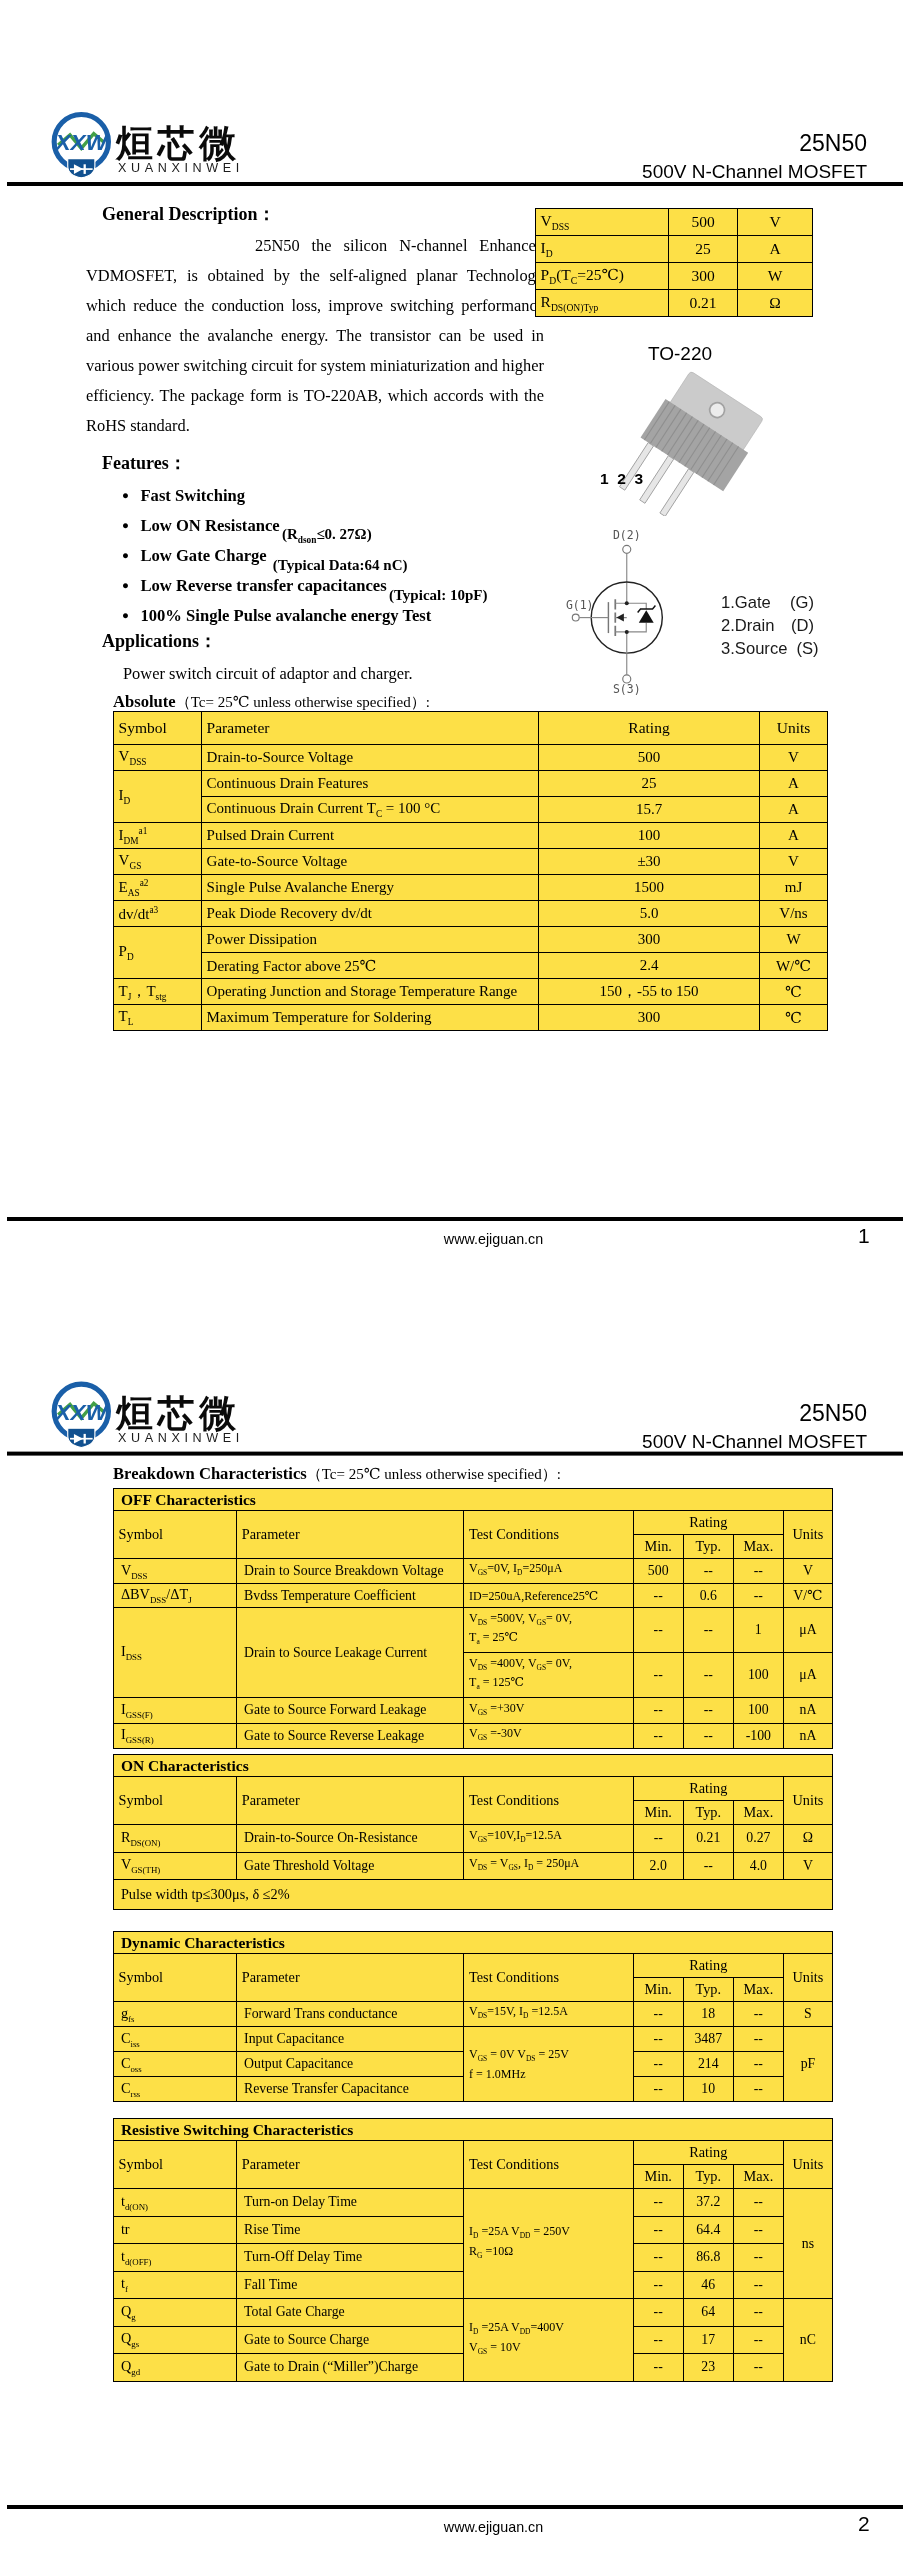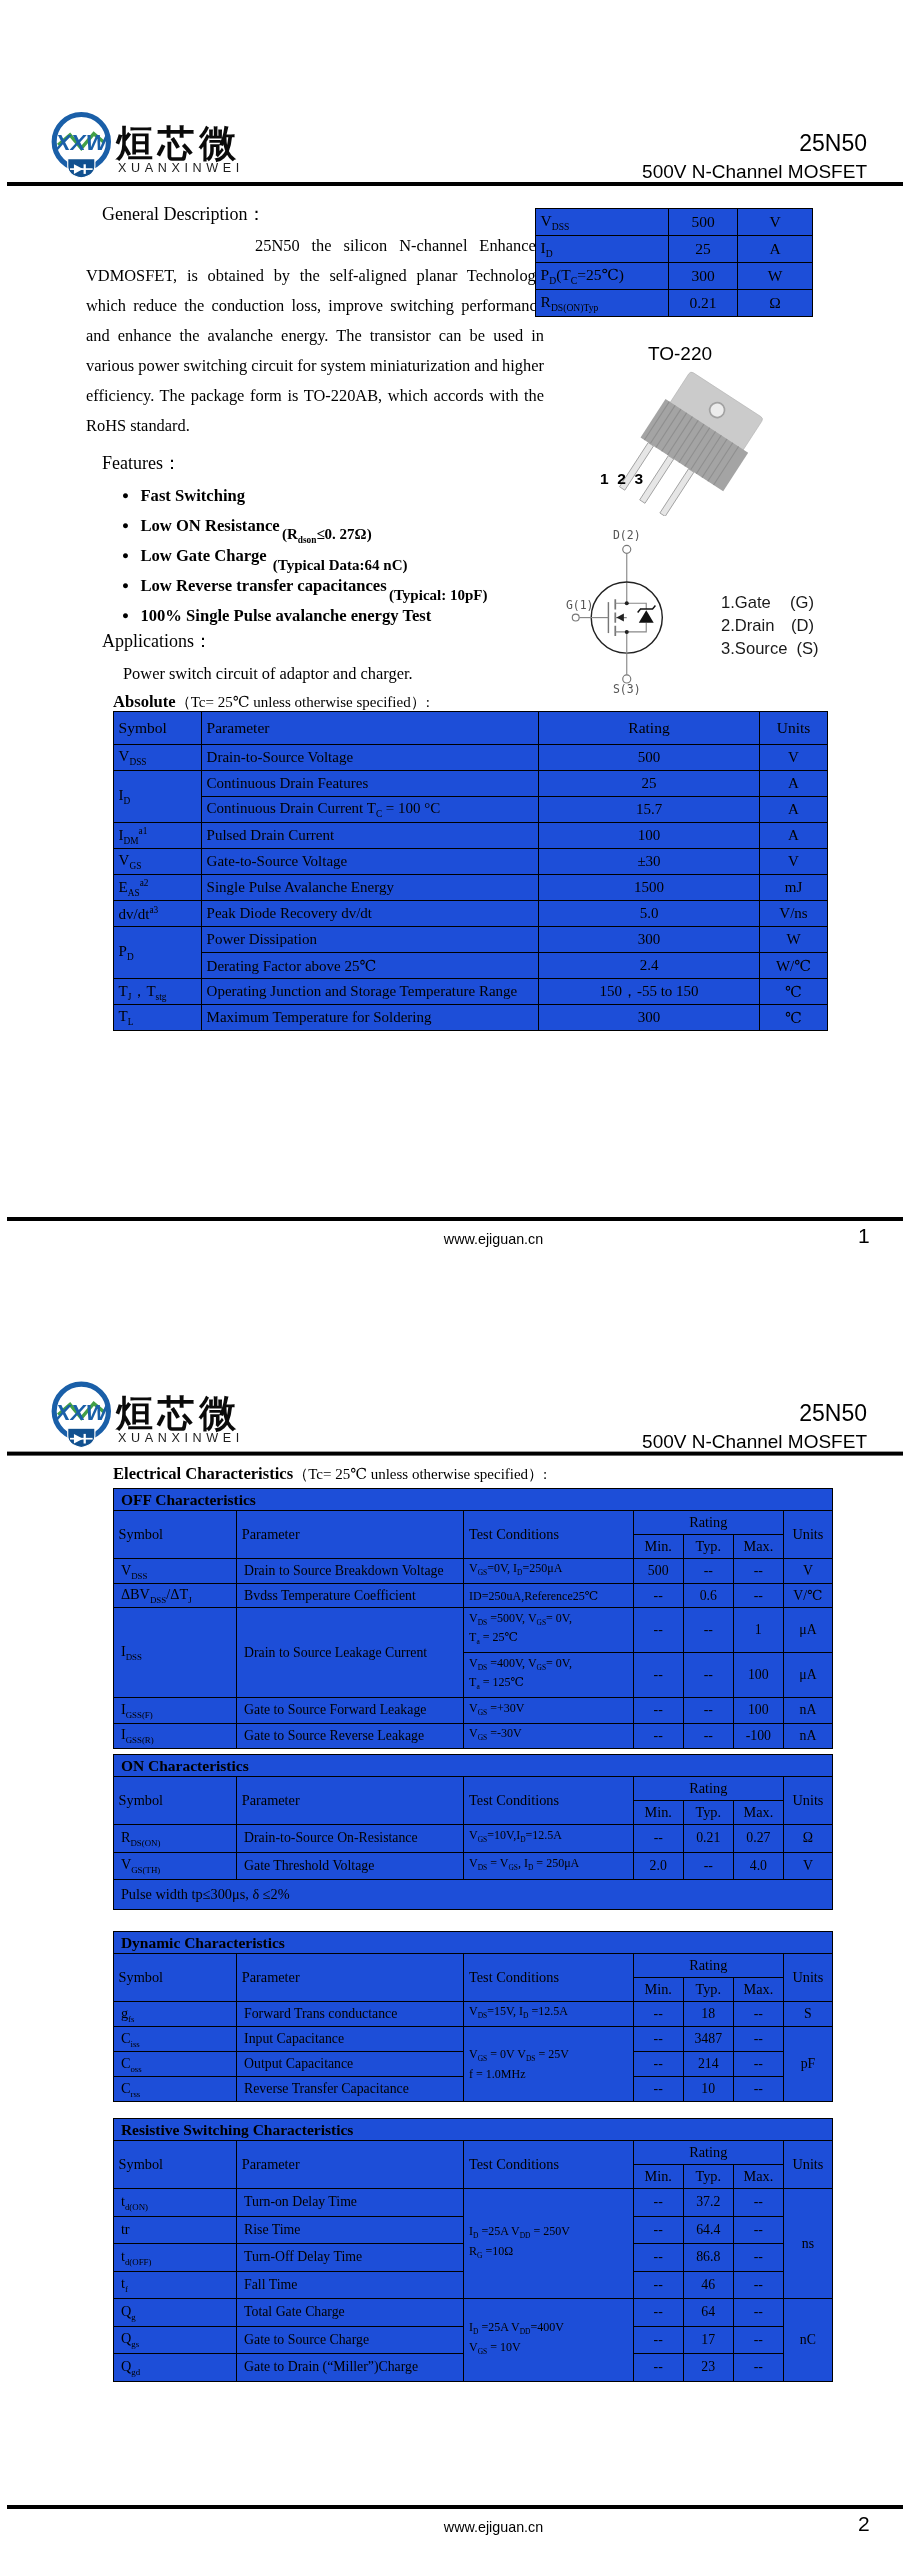--- a/index.html
+++ b/index.html
@@ -24,38 +24,38 @@
   .header-rule{position:absolute;left:6.9px;right:8px;top:182px;height:4px;background:#000;}
 
   
   .f-rule{position:absolute;left:6.9px;right:8px;top:1217px;height:4px;background:#000;}
   .f-url{position:absolute;left:0;width:100%;top:1231px;text-align:center;font-size:14.3px;
          transform:translateX(38px);font-family:"Liberation Sans","DejaVu Sans",sans-serif;}
   .f-pg{position:absolute;left:858px;top:1224px;font-size:21px;
         font-family:"Liberation Sans","DejaVu Sans",sans-serif;}
 
   
-  .sec-title{position:absolute;font-weight:normal;font-size:18px;}
+  .sec-title{position:absolute;font-weight:bold;font-size:18px;}
   .gen-title{left:102px;top:202px;}
   .gen-body{position:absolute;left:86px;top:231px;width:458px;font-size:16.4px;line-height:30px;
             text-align:justify;text-indent:169px;}
   .features-title{left:102px;top:451px;}
   .features{position:absolute;left:122px;top:481px;width:660px;}
   .feat{display:flex;align-items:center;height:30px;font-weight:bold;}
   .feat .bullet{font-size:11.5px;margin-right:11.5px;line-height:1;}
   .feat-main{font-size:16.6px;white-space:pre;}
   .feat-note{font-size:15px;margin-left:2.3px;white-space:pre;margin-top:19px;}
   .apps-title{left:102px;top:629px;}
   .apps-body{position:absolute;left:123px;top:664px;font-size:16.4px;}
   .abs-caption{position:absolute;left:113px;top:692px;}
   .cap-b{font-weight:bold;font-size:16.6px;}
   .cap-r{font-size:15px;}
 
   
-  table.dt{border-collapse:collapse;table-layout:fixed;position:absolute;background:#1d4ed8;border:1.7px solid #000;}
+  table.dt{border-collapse:collapse;table-layout:fixed;position:absolute;background:#fde047;border:1.7px solid #000;}
   table.dt td,table.dt th{border:1.1px solid #000;overflow:hidden;padding:0 4.6px;}
   table.dt th{font-weight:normal;}
   .left{text-align:left;}
   .c{text-align:center;}
   tr.tt td,tr.tt th{border-top:1.7px solid #000;}
   sub{font-size:0.62em;}
   sup{font-size:0.62em;}
 
   .quick-table{left:535px;top:208px;width:277px;font-size:15.5px;}
   .quick-table td{padding:0 6.9px;}
@@ -329,21 +329,21 @@
         <rect x="37" y="103" width="40" height="3" fill="#fff"></rect>
       </svg>
       <div class="logo-cn">烜芯微</div>
       <div class="logo-en">XUANXINWEI</div>
       <div class="prod-id">25N50</div>
       <div class="prod-sub">500V N-Channel MOSFET</div>
       <div class="header-rule"></div>
     </div>
 
     <div class="abs-caption" style="top:176px">
-      <span class="cap-b">Electrical Characteristics</span><span class="cap-r">（Tc= 25℃  unless otherwise specified）:</span>
+      <span class="cap-b">Breakdown Characteristics</span><span class="cap-r">（Tc= 25℃  unless otherwise specified）:</span>
     </div>
 
     <table class="dt p2t" style="top:200px">
       <colgroup>
           <col style="width:123px">
           <col style="width:227px">
           <col style="width:169px">
           <col style="width:50px">
           <col style="width:50px">
           <col style="width:50px">

